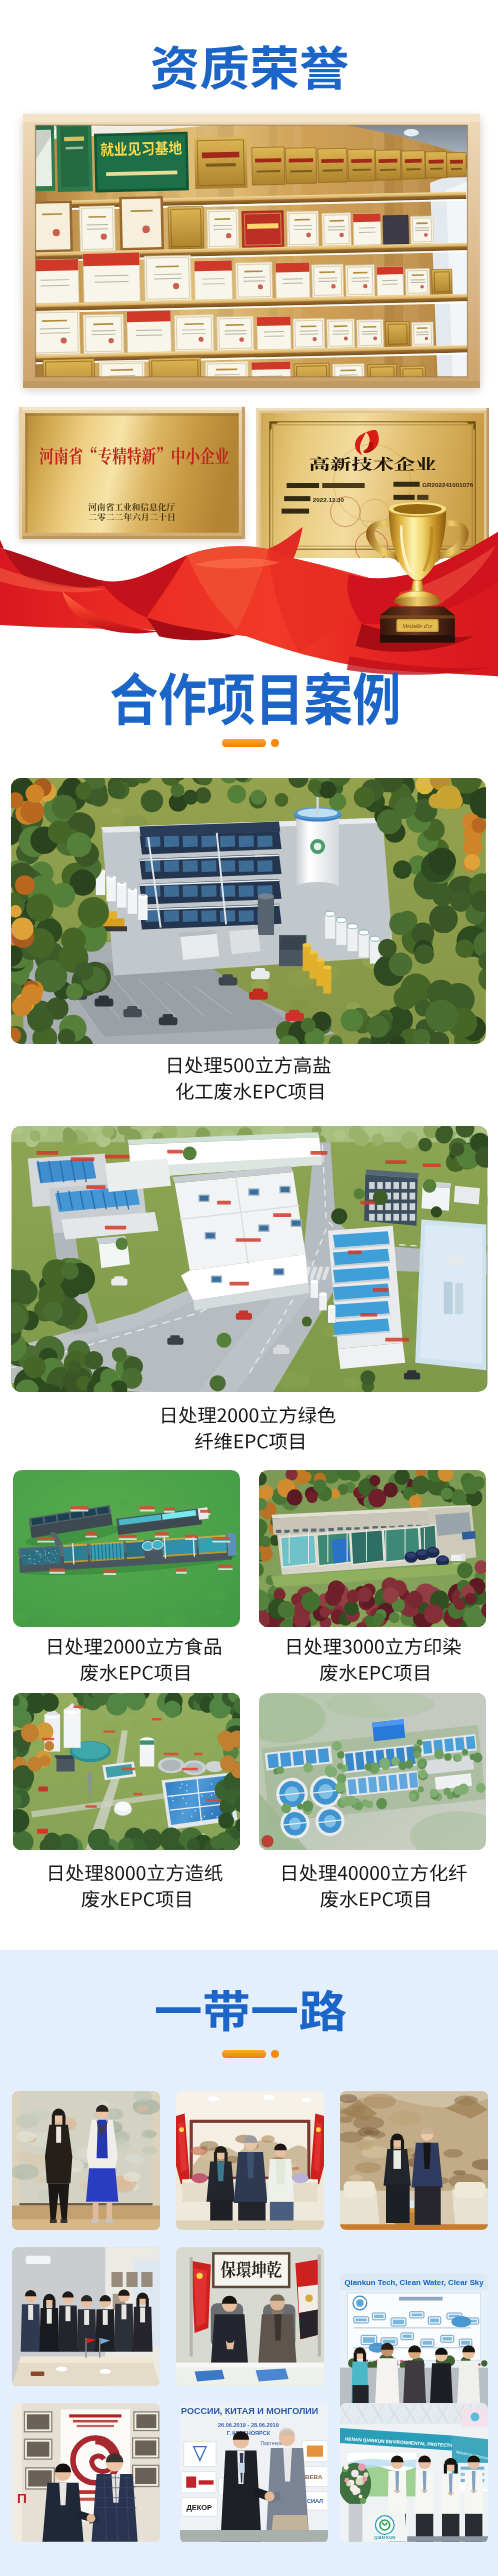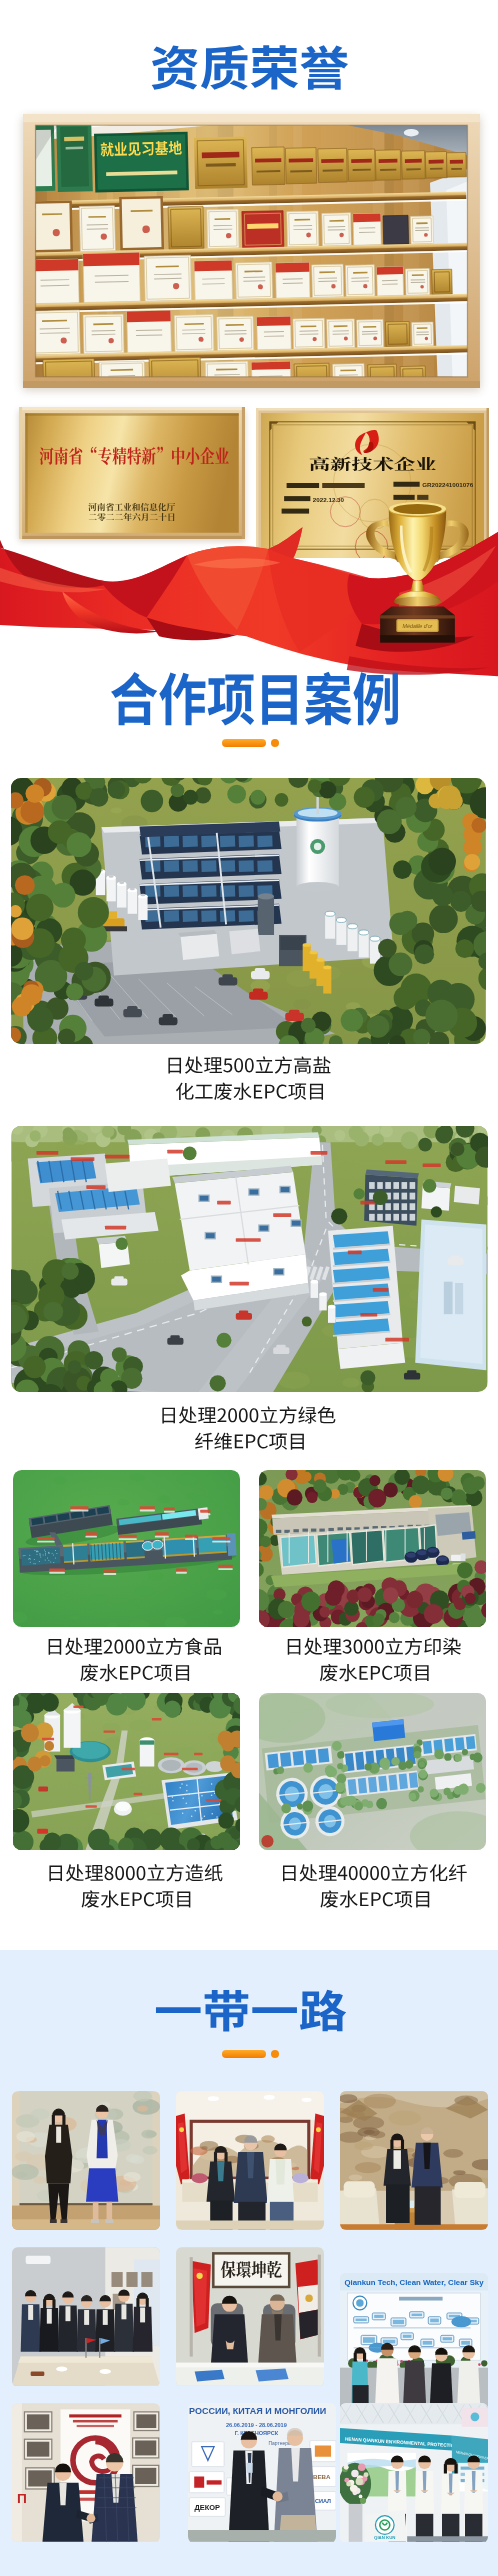--- a/index.html
+++ b/index.html
@@ -2568,21 +2568,21 @@
         <path d="M151,96 A14,14 0 0 1 179,96 L179,94 A14,14 0 0 0 151,94 Z" fill="#3a342e"></path>
         <path d="M151,95 A14,14 0 0 1 179,95 Z" fill="#3a342e"></path>
         <path d="M136,114 L194,114 L202,223 L128,223 Z" fill="#2a3450"></path>
         <path d="M160,114 L174,114 L171,160 L163,160 Z" fill="#e4e2dc"></path>
         <path d="M140,120 L196,120 M138,136 L198,136 M137,152 L199,152 M136,168 L200,168 M148,114 L152,223 M166,114 L170,223 M184,116 L188,223" stroke="#3e4a68" stroke-width="1"></path>
         <path d="M105,172 L131,180 L129,192 L103,184 Z" fill="#1d2430"></path>
         <path d="M137,178 L123,184 L125,194 L139,190 Z" fill="#222c44"></path>
         <circle cx="127" cy="185" r="7" fill="#e2b896"></circle>
       </svg></div>
 
-<div id="ph8" style="position:absolute;left:188px;top:2403px;width:148px;height:140px;border-radius:6.2px;overflow:hidden;"><svg width="148" height="139" viewBox="0 0 238 223" xmlns="http://www.w3.org/2000/svg">
+<div id="ph8" style="position:absolute;left:180px;top:2403px;width:148px;height:140px;border-radius:6.2px;overflow:hidden;"><svg width="148" height="139" viewBox="0 0 238 223" xmlns="http://www.w3.org/2000/svg">
         <rect width="238" height="223" fill="#eef2f5"></rect>
         <text x="112" y="17" font-size="14.5" fill="#2a5aa8" text-anchor="middle" font-weight="bold" font-family="Liberation Sans,sans-serif">РОССИИ, КИТАЯ И МОНГОЛИИ</text>
         <text x="110" y="38" font-size="9" fill="#3a6ab8" text-anchor="middle" font-weight="bold" font-family="Liberation Sans,sans-serif">26.06.2019 - 28.06.2019</text>
         <text x="110" y="52" font-size="9" fill="#3a6ab8" text-anchor="middle" font-weight="bold" font-family="Liberation Sans,sans-serif">Г. КРАСНОЯРСК</text>
         <text x="148" y="68" font-size="8" fill="#4a6a98" text-anchor="middle" font-family="Liberation Sans,sans-serif">Партнеры</text>
         <rect x="6" y="62" width="52" height="40" rx="2" fill="#ffffff" stroke="#d0d8e0"></rect>
         <path d="M22,70 L42,70 L32,92 Z" fill="none" stroke="#3a6ab8" stroke-width="2"></path>
         <rect x="2" y="110" width="56" height="34" rx="2" fill="#ffffff" stroke="#d0d8e0"></rect>
         <path d="M10,118 L26,118 L26,136 L10,136 Z" fill="#c42428"></path>
         <rect x="30" y="124" width="24" height="7" fill="#c42428"></rect>

